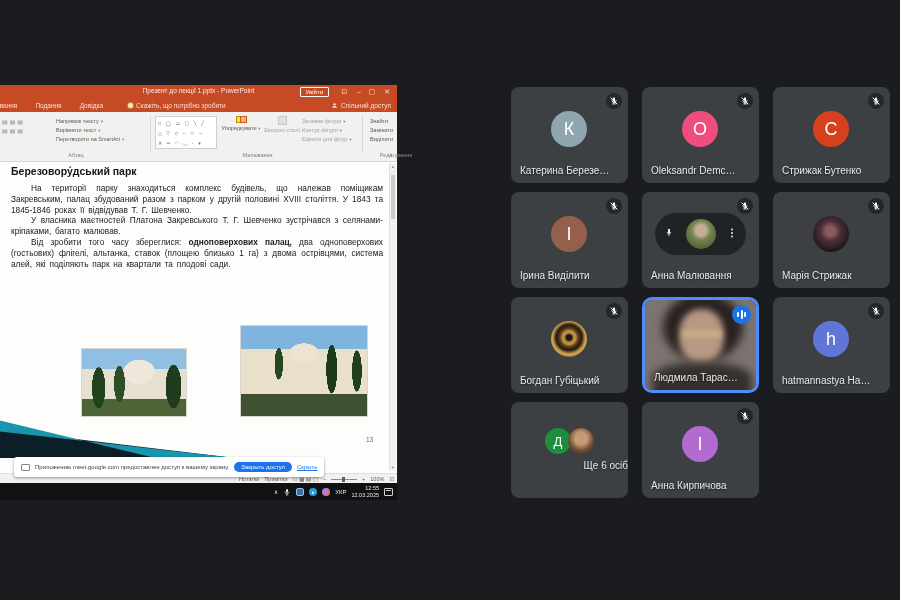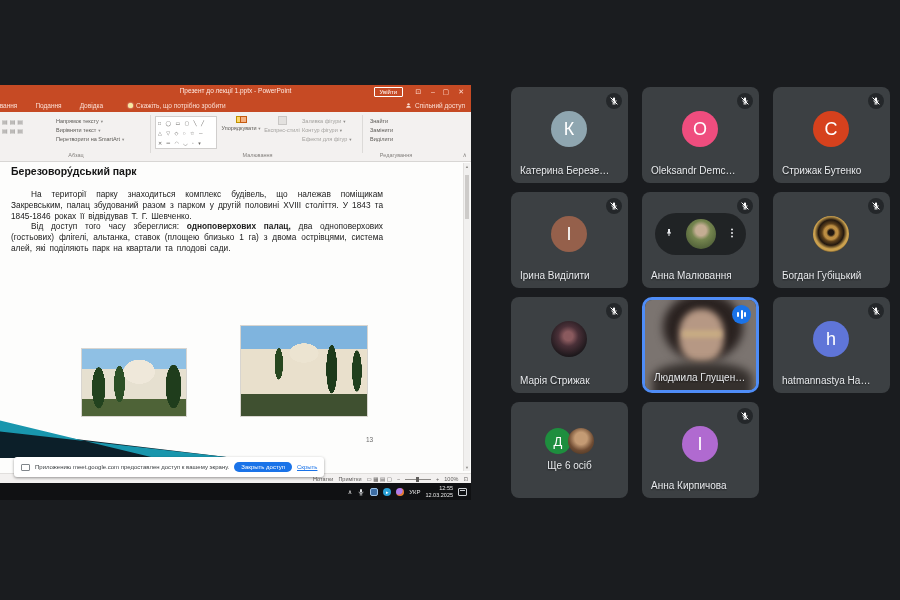--- a/index.html
+++ b/index.html
@@ -1,21 +1,21 @@
 <!DOCTYPE html>
 <html><head>
 <meta charset="utf-8">
 <style>
   html,body{margin:0;padding:0;background:#191b1e;}
   *{box-sizing:border-box;}
   .stage{position:relative;width:900px;height:600px;background:#1a1c1f;overflow:hidden;
          font-family:"Liberation Sans",sans-serif;}
 
   
-  .share{position:absolute;left:0;top:85px;width:471px;height:415px;background:#fbfaf9;}
+  .share{position:absolute;left:0;top:85px;width:397px;height:415px;background:#fbfaf9;}
 
   .ttl{position:absolute;left:0;top:0;right:0;height:14px;background:#c64a24;color:#fff;}
   .ttl-text{position:absolute;left:50%;top:2px;transform:translateX(-50%);font-size:6.5px;white-space:nowrap;color:#ffe9e2;}
   .signin{position:absolute;right:68px;top:2px;font-size:6px;line-height:8px;padding:0 5px;border:1px solid #fff;border-radius:1px;color:#fff;}
   .wbtn{position:absolute;top:2px;font-size:7px;line-height:10px;color:#ffd9cc;}
 
   .menu{position:absolute;left:0;top:14px;right:0;height:13px;background:#c64a24;overflow:hidden;color:#fbddd2;}
   .tabs{position:absolute;left:-34px;top:0;display:flex;height:13px;align-items:center;}
   .tab{font-size:6.5px;padding:0 9px;white-space:nowrap;}
   .tellme{position:absolute;left:128px;top:0;height:13px;display:flex;align-items:center;gap:3px;font-size:6.5px;white-space:nowrap;}
@@ -33,21 +33,21 @@
              font-size:5px;line-height:10px;letter-spacing:1.5px;color:#6a6865;padding:1px 2px;overflow:hidden;white-space:nowrap;}
   .bigbtn{position:absolute;top:4px;width:42px;text-align:center;font-size:5.5px;line-height:7px;color:#5b5955;}
   .sq{display:inline-block;width:7px;height:7px;border:1px solid #bf9000;background:#ffd966;}
   .sq2{display:inline-block;width:7px;height:7px;border:1px solid #c55a11;background:#f4b183;margin-left:-3px;}
   .sqg{display:inline-block;width:9px;height:9px;border:1px solid #c9c7c5;background:#e3e1df;}
   .disabled{color:#a3a19e;}
   .collapse{position:absolute;right:4px;bottom:3px;font-size:6px;color:#8d8b88;}
 
   .canvas{position:absolute;left:0;top:77px;right:0;height:311px;background:#fdfdfc;overflow:hidden;}
   .sl-title{position:absolute;left:11px;top:3px;font-size:10.5px;font-weight:bold;color:#141414;}
-  .sl-body{position:absolute;left:11px;top:27px;width:372px;}
+  .sl-body{position:absolute;left:11px;top:21px;width:372px;}
   .sl-p{margin:0;text-align:justify;text-indent:20px;font-size:8.3px;line-height:10.8px;color:#202020;word-spacing:1.4px;}
   .sl-p .b{font-weight:bold;}
   .photo{position:absolute;border:1px solid #d8d5d0;}
   .photo1{left:81px;top:186px;width:106px;height:69px;
     background:
       radial-gradient(ellipse 11px 34px at 16% 58%,#22421e 0 60%,transparent 61%),
       radial-gradient(ellipse 9px 30px at 36% 52%,#2c4f26 0 60%,transparent 61%),
       radial-gradient(ellipse 13px 36px at 88% 56%,#1f3d1c 0 60%,transparent 61%),
       radial-gradient(ellipse 26px 20px at 55% 34%,#efe8da 0 60%,transparent 61%),
       linear-gradient(#8fc0e4 0 30%,#e6e0d0 30% 74%,#4e6337 74%);}
@@ -87,21 +87,21 @@
   .banner .btn{font-size:6px;color:#fff;background:#1a73e8;border-radius:9px;padding:2px 7px;}
   .banner .lnk{font-size:6px;color:#1a73e8;text-decoration:underline;}
   .scr-ico{width:9px;height:7px;border:1px solid #80868b;border-radius:1px;}
 
   
   .grid{position:absolute;left:511px;top:87px;display:grid;grid-template-columns:repeat(3,117px);grid-auto-rows:96px;column-gap:14px;row-gap:9px;}
   .tile{position:relative;background:#3c4043;border-radius:8px;overflow:hidden;}
   .tile.active{border:3px solid #4f8df7;border-radius:10px;}
   .pname{position:absolute;left:9px;bottom:7px;font-size:10px;font-weight:500;color:#e8eaed;max-width:102px;
          white-space:nowrap;overflow:hidden;text-shadow:0 1px 2px rgba(0,0,0,.6);}
-  .pname.center{left:0;right:0;bottom:auto;top:58px;max-width:none;text-align:center;}
+  .pname.center{left:0;right:0;bottom:auto;top:58px;max-width:none;text-align:right;}
   .avatar{position:absolute;left:40px;top:24px;width:36px;height:36px;border-radius:50%;
           display:flex;align-items:center;justify-content:center;font-size:18px;color:#fff;}
   .badge{position:absolute;top:6px;right:6px;width:16px;height:16px;border-radius:50%;
          background:rgba(32,35,38,.85);display:flex;align-items:center;justify-content:center;}
   .badge svg{width:10px;height:10px;}
   .badge.speak{width:19px;height:19px;background:#1a73e8;top:5px;right:5px;gap:1.5px;}
   .badge.speak i{display:block;width:2px;background:#fff;border-radius:1px;}
   .p-vitaly{background:radial-gradient(circle at 52% 36%,#c9a186 0 24%,#6a5848 34%,#333726 52%,#1f2420 100%);}
   .p-maria{background:radial-gradient(circle at 48% 42%,#8a5a5e 0 16%,#4a3038 36%,#191619 75%);}
   .p-bohdan{background:radial-gradient(circle at 50% 46%,#201812 0 10%,#bc8d42 18% 26%,#5f421c 34%,#23180f 48%,#caa04e 62% 68%,#17110b 80%);}
@@ -219,21 +219,22 @@
           </div>
         </div>
       <span class="glabel" style="left:360px;width:72px">Редагування</span>
       <span class="collapse">∧</span>
     </div>
 
     <div class="canvas">
       <div class="sl-title">Березовору́дський парк</div>
       <div class="sl-body" id="slide-body">
           <p class="sl-p"><span>На території парку знаходиться комплекс будівель,  що належав поміщикам Закревським,  палац збудований разом з парком у другій половині XVIII століття.  У 1843 та 1845-1846  роках її відвідував  Т. Г. Шевченко.</span></p>
-          <p class="sl-p"><span>Від доступ того часу збереглися: </span><span class="b">одноповерхових палац,</span><span> два одноповерхових (гостьових) флігелі,  альтанка, ставок (площею близько 1 га)  з двома острівцями, система алей, які поділяють парк на квартали та плодові сади.</span></p>
+          <p class="sl-p"><span>У власника маєтностей Платона Закревського Т. Г. Шевченко зустрічався з селянами-кріпаками, багато малював.</span></p>
+          <p class="sl-p"><span>Від зробити того часу збереглися: </span><span class="b">одноповерхових палац,</span><span> два одноповерхових (гостьових) флігелі,  альтанка, ставок (площею близько 1 га)  з двома острівцями, система алей, які поділяють парк на квартали та плодові сади.</span></p>
         </div>
       <div class="photo photo1"></div>
       <div class="photo photo2"></div>
       <div class="pagenum">13</div>
       <div class="wedge">
         <div class="dark"></div>
           <div class="teal"></div>
       </div>
       <div class="vscroll">
         <span class="arr" style="top:1px">▲</span>
@@ -360,55 +361,55 @@
             <g fill="none" stroke="#fff" stroke-width="2" stroke-linecap="round">
               <path d="M12 3.5c-1.4 0-2.5 1.1-2.5 2.5v5c0 1.4 1.1 2.5 2.5 2.5s2.5-1.1 2.5-2.5V6c0-1.4-1.1-2.5-2.5-2.5z" fill="#fff" stroke="none"></path>
               <path d="M7 11a5 5 0 0 0 10 0"></path>
               <path d="M12 16v3M9 19h6"></path>
               <path d="M4.5 4.5l15 15" stroke-width="2.4"></path>
             </g>
           </svg>
         </div>
       </div>
       <div class="tile">
+        <div class="avatar p-maria"></div>
+        <div class="pname">Марія Стрижак</div>
+        <div class="badge">
+          <svg viewBox="0 0 24 24">
+            <g fill="none" stroke="#fff" stroke-width="2" stroke-linecap="round">
+              <path d="M12 3.5c-1.4 0-2.5 1.1-2.5 2.5v5c0 1.4 1.1 2.5 2.5 2.5s2.5-1.1 2.5-2.5V6c0-1.4-1.1-2.5-2.5-2.5z" fill="#fff" stroke="none"></path>
+              <path d="M7 11a5 5 0 0 0 10 0"></path>
+              <path d="M12 16v3M9 19h6"></path>
+              <path d="M4.5 4.5l15 15" stroke-width="2.4"></path>
+            </g>
+          </svg>
+        </div>
+      </div>
+      <div class="tile">
         <div class="avatar p-bohdan"></div>
         <div class="pname">Богдан Губіцький</div>
-        <div class="badge">
-          <svg viewBox="0 0 24 24">
-            <g fill="none" stroke="#fff" stroke-width="2" stroke-linecap="round">
-              <path d="M12 3.5c-1.4 0-2.5 1.1-2.5 2.5v5c0 1.4 1.1 2.5 2.5 2.5s2.5-1.1 2.5-2.5V6c0-1.4-1.1-2.5-2.5-2.5z" fill="#fff" stroke="none"></path>
-              <path d="M7 11a5 5 0 0 0 10 0"></path>
-              <path d="M12 16v3M9 19h6"></path>
-              <path d="M4.5 4.5l15 15" stroke-width="2.4"></path>
-            </g>
-          </svg>
-        </div>
-      </div>
-      <div class="tile">
-        <div class="avatar p-maria"></div>
-        <div class="pname">Марія Стрижак</div>
         <div class="badge">
           <svg viewBox="0 0 24 24">
             <g fill="none" stroke="#fff" stroke-width="2" stroke-linecap="round">
               <path d="M12 3.5c-1.4 0-2.5 1.1-2.5 2.5v5c0 1.4 1.1 2.5 2.5 2.5s2.5-1.1 2.5-2.5V6c0-1.4-1.1-2.5-2.5-2.5z" fill="#fff" stroke="none"></path>
               <path d="M7 11a5 5 0 0 0 10 0"></path>
               <path d="M12 16v3M9 19h6"></path>
               <path d="M4.5 4.5l15 15" stroke-width="2.4"></path>
             </g>
           </svg>
         </div>
       </div>
       <div class="tile active">
         <div class="vid">
           <div class="hair"></div>
           <div class="face"></div>
           <div class="specs"></div>
           <div class="torso"></div>
         </div>
-        <div class="pname">Людмила Глущен…</div>
+        <div class="pname">Людмила Тарас…</div>
         <div class="badge speak">
           <i style="height:5px"></i>
           <i style="height:9px"></i>
           <i style="height:5px"></i>
         </div>
       </div>
       <div class="tile">
         <div class="avatar" style="background: rgb(95, 117, 216);">h</div>
         <div class="pname">hatmannastya Ha…</div>
         <div class="badge">

